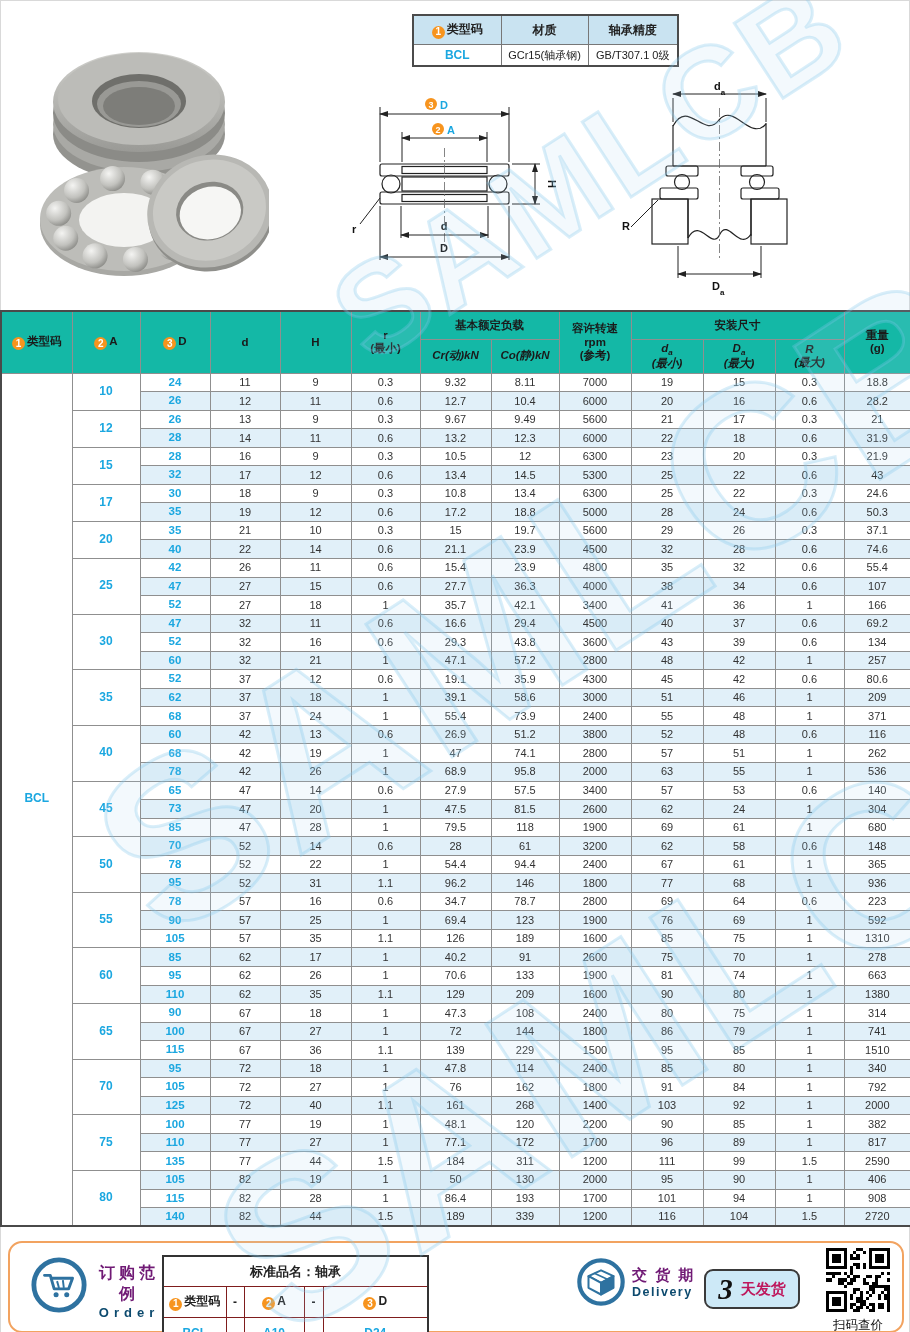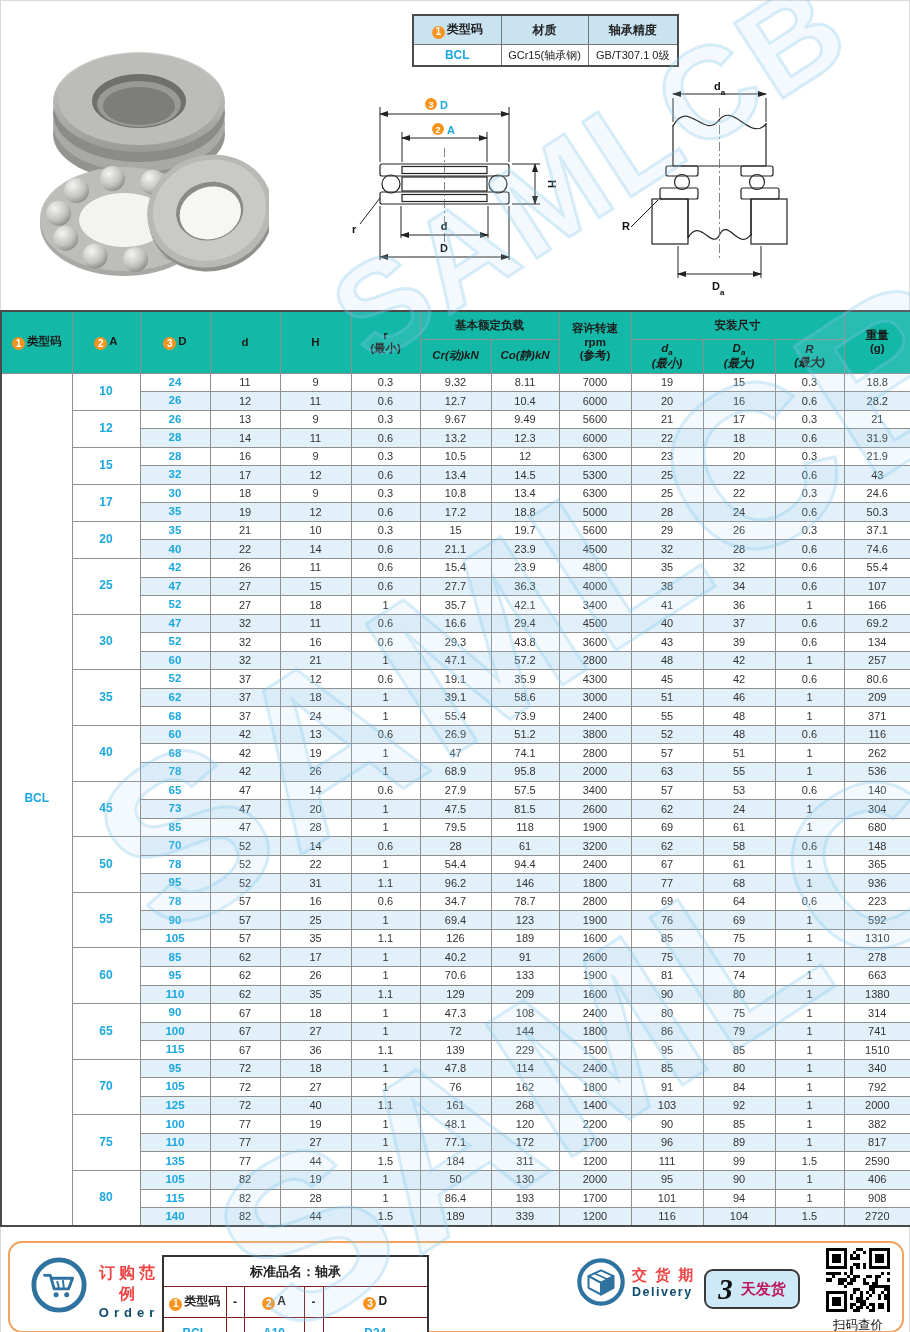--- a/index.html
+++ b/index.html
@@ -49,21 +49,21 @@
   table.main tbody tr{height:18.56px;}
   table.main td{font-size:11px;color:#333;}
   table.main td.tc,table.main td.ac{color:#1ba7e0;background:#fff;font-size:12px;font-weight:bold;}
   table.main td.dc{color:#1ba7e0;font-weight:bold;font-size:11.5px;}
   table.main tr.alt td.dc,table.main tr.alt td.v{background:#e1f0f9;}
   sub{font-size:8px;}
 
   
   .footer{position:absolute;left:8px;top:1241px;width:892px;height:88px;border:2px solid #f2a360;border-radius:14px;background:#fff;z-index:4;}
   .footer .abs{position:absolute;}
-  .ftitle-zh{font-size:16px;font-weight:bold;letter-spacing:4px;color:#ef4444;}
+  .ftitle-zh{font-size:16px;font-weight:bold;letter-spacing:4px;color:#701a75;}
   .ftitle-en{font-size:13px;font-weight:bold;letter-spacing:5px;color:#0c4a6e;}
   .order-table{border-collapse:collapse;table-layout:fixed;width:265px;}
   .order-table th,.order-table td{border:1px solid #7f1d1d;text-align:center;padding:4px;font-size:12px;}
   .order-table{border:2px solid #333;}
   .order-table .t-row th{height:21px;font-size:13px;font-weight:bold;background:#fff;}
   .order-table .h-row th{height:22px;font-weight:bold;background:#fff;}
   .order-table .v-row td{height:22px;color:#1ba7e0;font-weight:bold;background:#fff;}
   .days-box{position:absolute;left:694px;top:26px;width:92px;height:36px;background:#cde9f7;border:2px solid #3a3a3a;border-radius:9px;
             display:flex;align-items:center;justify-content:center;gap:8px;}
   .days-num{font-family:"Liberation Serif","DejaVu Serif",serif;font-style:italic;font-size:29px;font-weight:bold;color:#111;line-height:1;}

